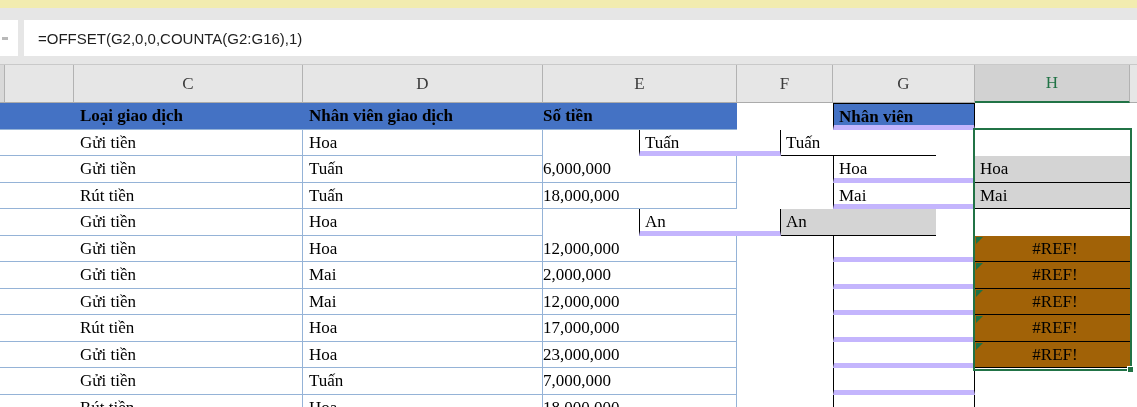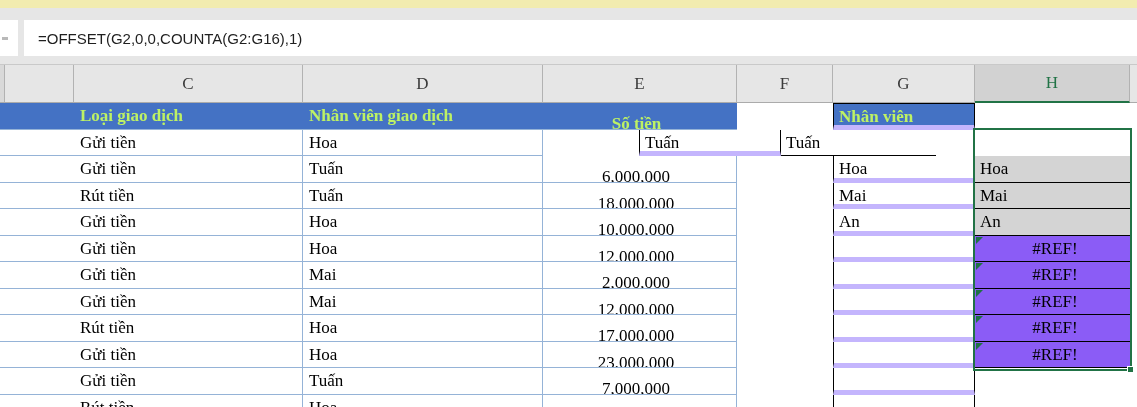--- a/index.html
+++ b/index.html
@@ -34,37 +34,37 @@
   
   .grid { position:relative; }
   .row { display:flex; height:26.5px; }
   .cell {
     flex:none; overflow:hidden; white-space:nowrap;
     font-size:17px; line-height:25px; padding:0 0 0 6px; color:#000;
   }
   .cell.b { width:74px; padding:0; }
   .cell.c { width:229px; }
   .cell.d { width:240px; }
-  .cell.e { width:194px; text-align:center; padding:8px 7px 0 0; }
+  .cell.e { width:194px; text-align:left; padding:0 7px 0 0; }
   .cell.f { width:96px; padding:0; }
   .cell.g { width:142px; padding-left:5px; border-left:1px solid #000; border-right:1px solid #000; border-bottom:5px solid #c4b5fd; }
   .cell.h { width:155px; padding-left:5px; position:relative; }
   .cell.i { width:7px; padding:0; }
   .t { border-bottom:1px solid #95B3D7; }
   .vg { border-right:1px solid #95B3D7; }
   
-  .hdr-row .cell { font-weight:bold; color:#bef264; line-height:26px; }
+  .hdr-row .cell { font-weight:bold; color:#000000; line-height:26px; }
   .hdr-blue { background:#4472C4; }
   .hdr-row .cell.f { background:#fff; }
   .hdr-row .cell.g { border-top:1px solid #000; }
   .hdr-row .cell.h, .hdr-row .cell.i { background:#fff; }
   
   .h-active { background:#fff; border-bottom:1px solid #000; }
   .h-selected { background:#D4D4D4; border-bottom:1px solid #000; }
-  .h-error { background:#8b5cf6; border-bottom:1px solid #000; text-align:center; padding-left:0; }
+  .h-error { background:#a16207; border-bottom:1px solid #000; text-align:center; padding-left:0; }
   .h-off { background:transparent; }
   .tri {
     display:none; position:absolute; top:1px; left:1px; width:0; height:0;
     border-top:7px solid #1E7145; border-right:7px solid transparent;
   }
   .h-error .tri { display:block; }
   
   .sel-overlay {
     position:absolute; left:973px; top:25px; width:159px; height:243px;
     border:2px solid #217346; pointer-events:none;
@@ -154,21 +154,20 @@
         <div class="cell e t vg">18,000,000</div>
         <div class="cell f"></div>
         <div class="cell g">Mai</div>
         <div class="cell h h-selected">Mai</div>
         <div class="cell i"></div>
       </div>
         <div class="row">
         <div class="cell b t"></div>
         <div class="cell c t vg">Gửi tiền</div>
         <div class="cell d t vg">Hoa</div>
-        <div class="cell e t vg">10,000,000</div>
         <div class="cell f"></div>
         <div class="cell g">An</div>
         <div class="cell h h-selected">An</div>
         <div class="cell i"></div>
       </div>
         <div class="row">
         <div class="cell b t"></div>
         <div class="cell c t vg">Gửi tiền</div>
         <div class="cell d t vg">Hoa</div>
         <div class="cell e t vg">12,000,000</div>

